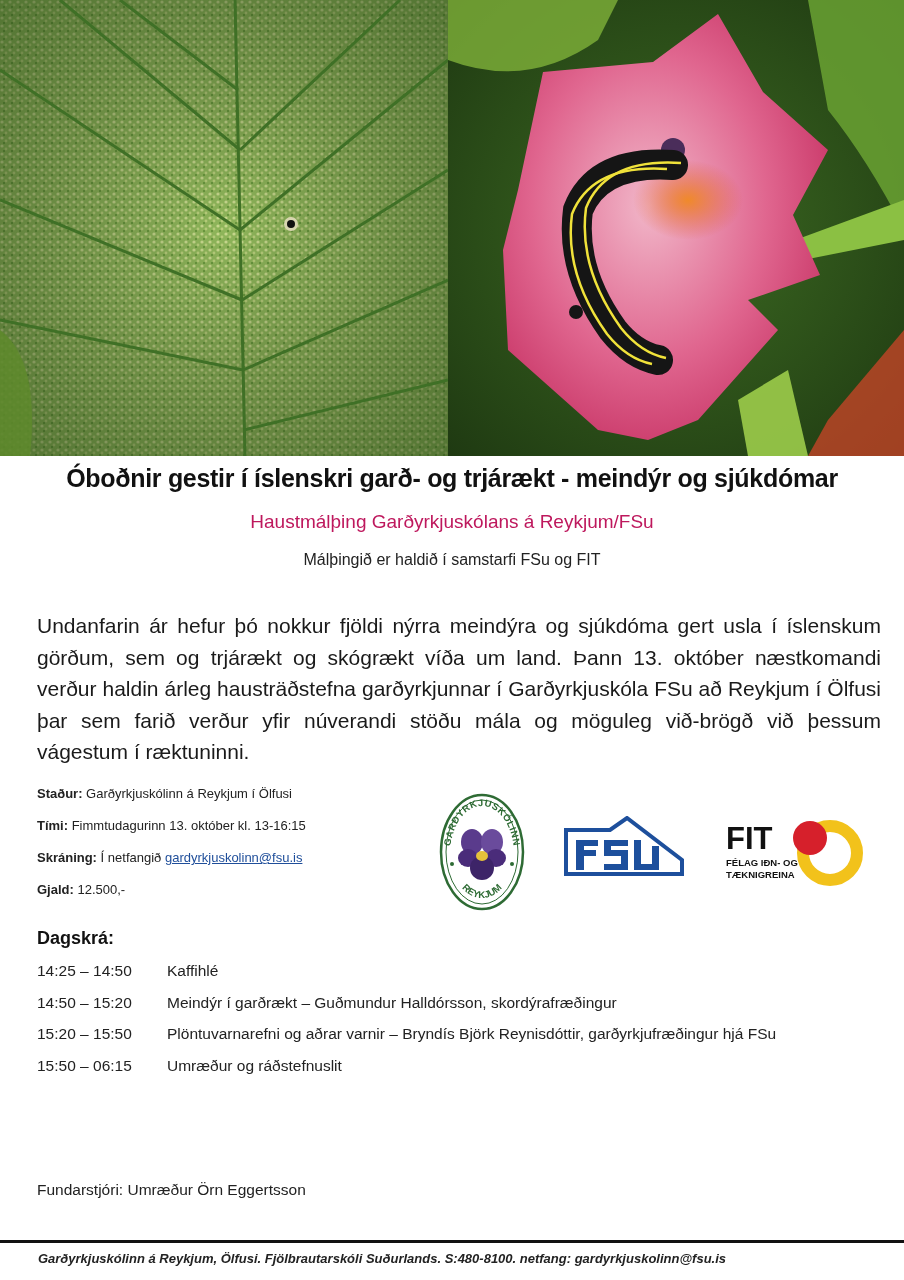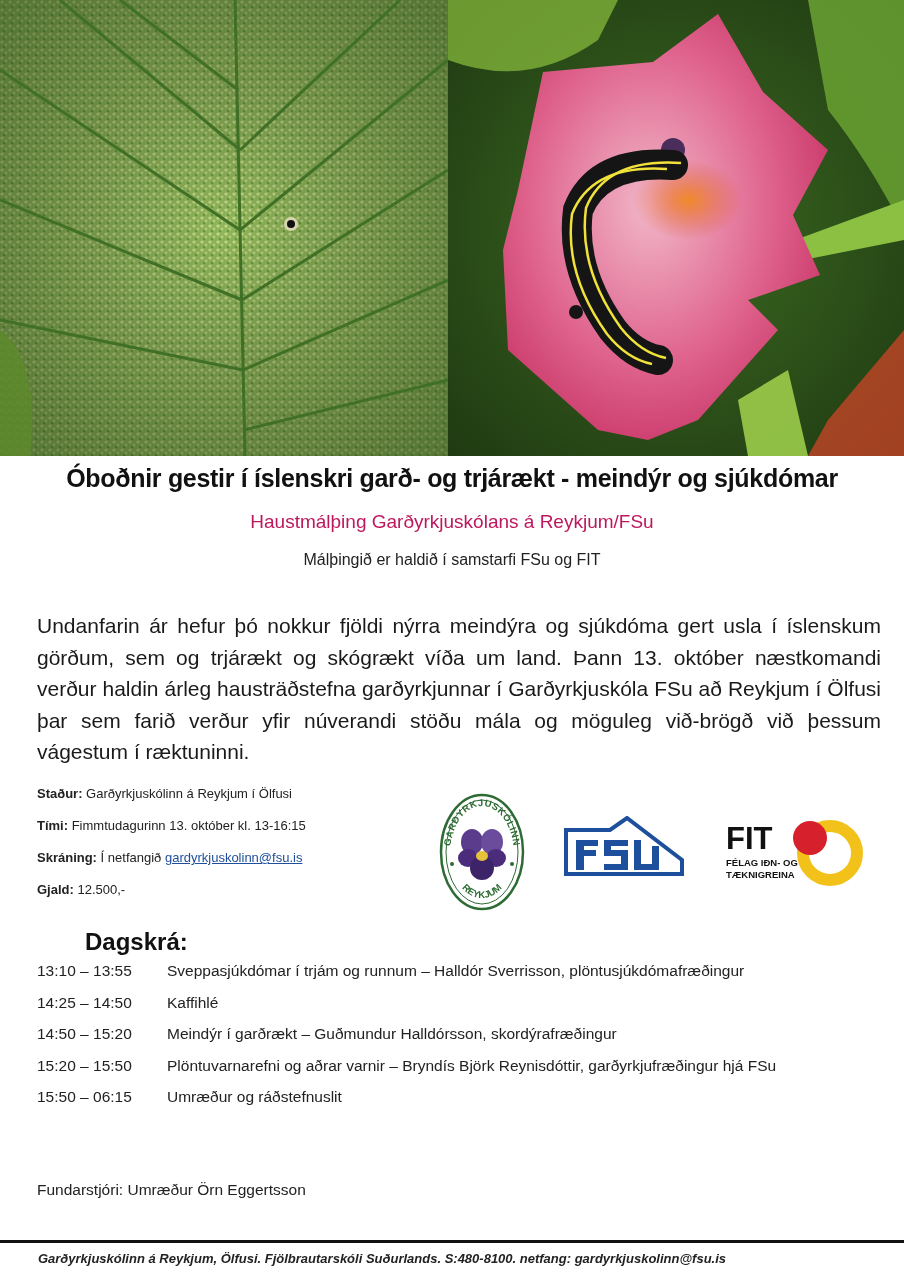--- a/index.html
+++ b/index.html
@@ -19,21 +19,21 @@
   .subtitle2 { position: absolute; top: 551px; left: 0; width: 904px; text-align: center;
                font-size: 16px; color: #222; }
 
   .intro { position: absolute; top: 610px; left: 37px; width: 844px; font-size: 21px;
            line-height: 31.5px; text-align: justify; color: #1a1a1a; }
 
   .info { position: absolute; left: 37px; top: 768px; font-size: 13px; color: #222; margin-top: 15px; }
   .info-row { height: 32px; line-height: 22px; }
   .info-row b { font-weight: bold; }
   .info-row a { color: #1f4e9a; text-decoration: underline; }
-  .agenda-heading { position: absolute; left: 37px; top: 928px; font-size: 24px; font-weight: bold; color: #111; margin-left: 48px; }
+  .agenda-heading { position: absolute; left: 37px; top: 928px; font-size: 18px; font-weight: bold; color: #111; }
 
   .agenda { position: absolute; left: 37px; top: 960px; font-size: 15.5px; color: #222; }
   .agenda-row { height: 31.5px; display: flex; line-height: 22px; }
   .agenda-time { width: 130px; flex: 0 0 auto; }
   .agenda-desc { flex: 0 0 auto; }
   .chair { position: absolute; left: 37px; top: 1181px; font-size: 15.5px; color: #222; }
   .chair b { font-weight: normal; }
 
   .logos { position: absolute; top: 790px; left: 430px; width: 474px; height: 125px; }
   .logo { position: absolute; }
@@ -180,24 +180,20 @@
       <text x="0" y="29" font-family="Liberation Sans, sans-serif" font-size="31" font-weight="bold" fill="#111">FIT</text>
       <text x="0" y="46" font-family="Liberation Sans, sans-serif" font-size="9.5" font-weight="bold" fill="#111">FÉLAG IÐN- OG</text>
       <text x="0" y="58" font-family="Liberation Sans, sans-serif" font-size="9.5" font-weight="bold" fill="#111">TÆKNIGREINA</text>
     </svg>
   </div>
 </div>
 
 <div class="agenda-heading">Dagskrá:</div>
 <div class="agenda">
   <div class="agenda-row">
-    <span class="agenda-time">13:10 – 13:55</span>
-    <span class="agenda-desc">Sveppasjúkdómar í trjám og runnum – Halldór Sverrisson, plöntusjúkdómafræðingur</span>
-  </div>
-  <div class="agenda-row">
     <span class="agenda-time">14:25 – 14:50</span>
     <span class="agenda-desc">Kaffihlé</span>
   </div>
   <div class="agenda-row">
     <span class="agenda-time">14:50 – 15:20</span>
     <span class="agenda-desc">Meindýr í garðrækt – Guðmundur Halldórsson, skordýrafræðingur</span>
   </div>
   <div class="agenda-row">
     <span class="agenda-time">15:20 – 15:50</span>
     <span class="agenda-desc">Plöntuvarnarefni og aðrar varnir – Bryndís Björk Reynisdóttir, garðyrkjufræðingur hjá FSu</span>

